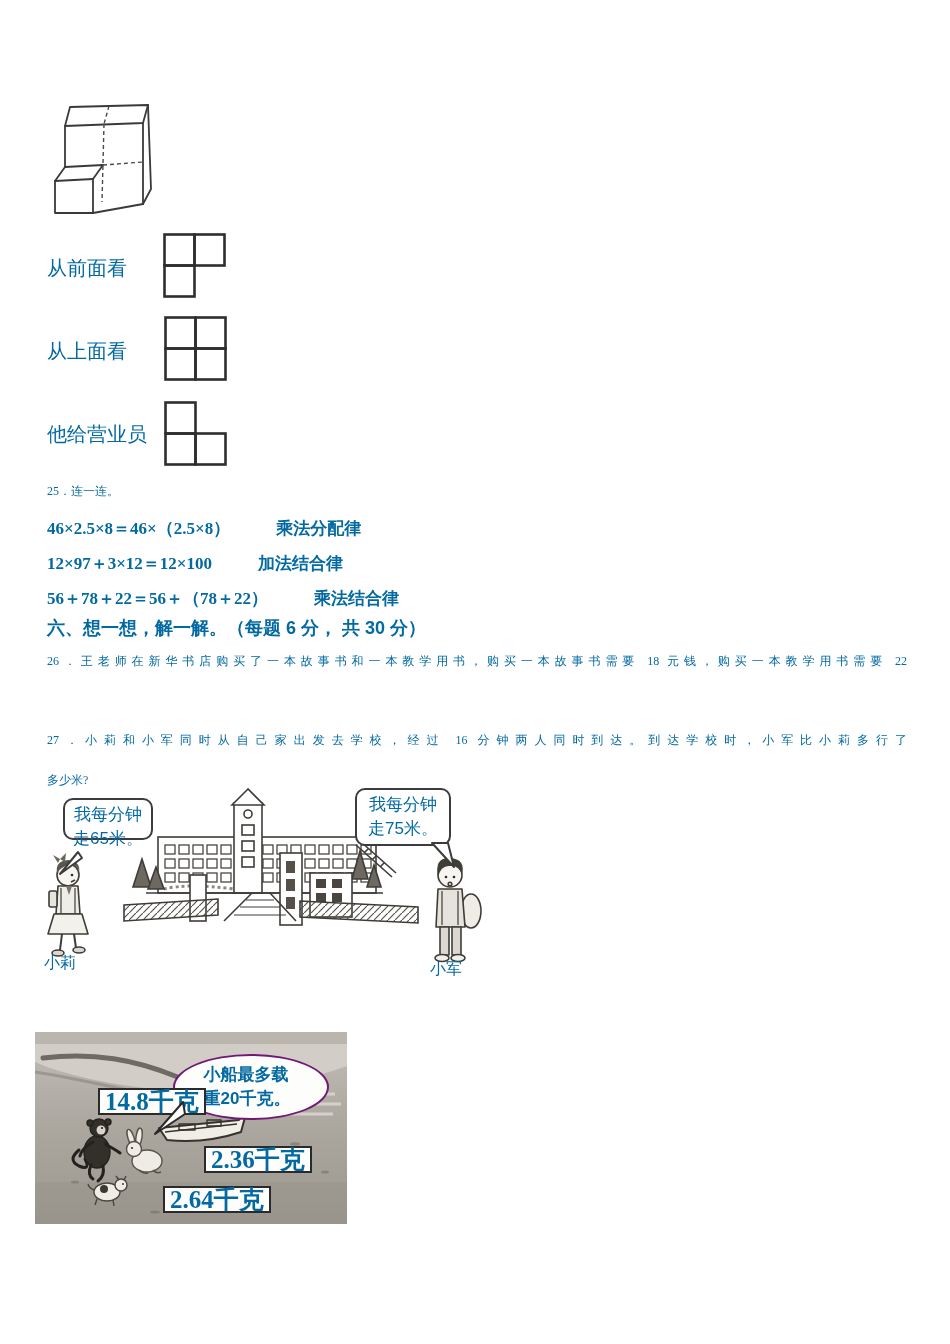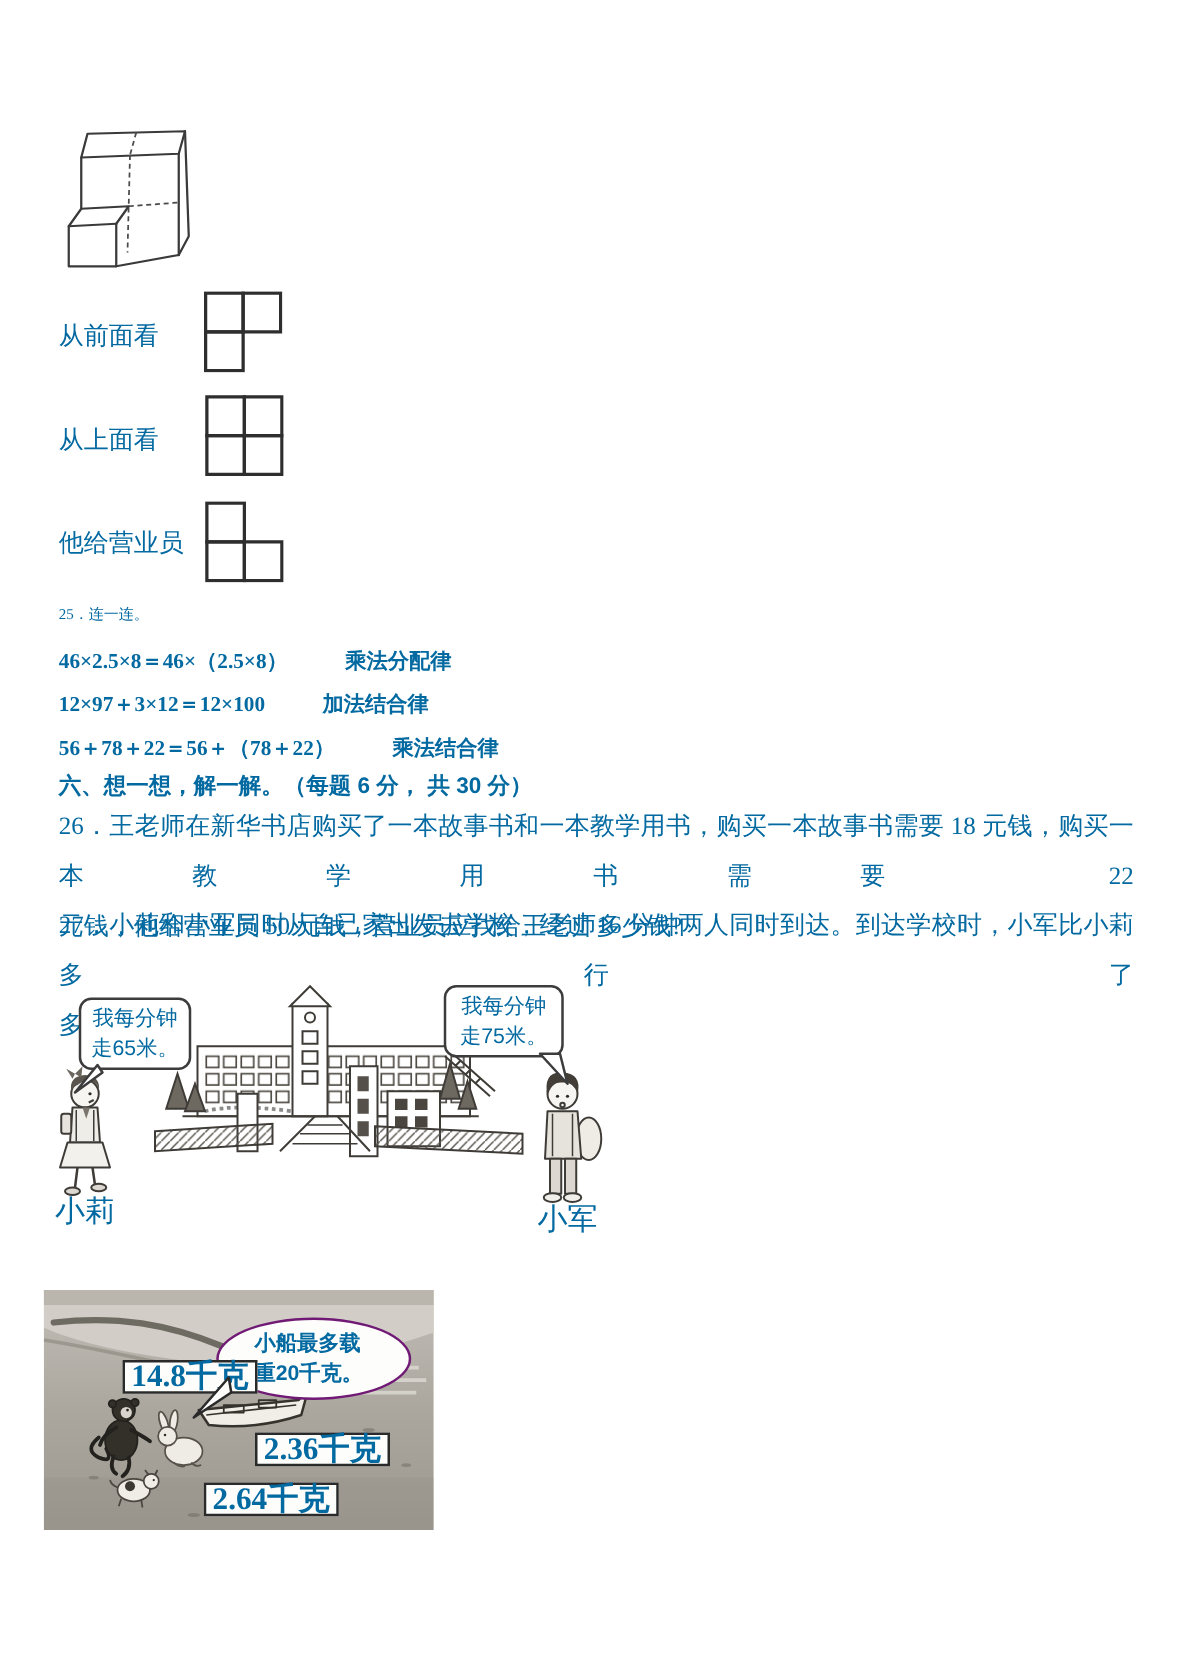--- a/index.html
+++ b/index.html
@@ -1,31 +1,31 @@
 <!DOCTYPE html>
 <html><head>
 <meta charset="utf-8">
 <style>
   html,body{margin:0;padding:0;background:#ffffff;}
   .page{position:relative;width:950px;height:1344px;background:#ffffff;
         font-family:"Liberation Serif",serif;color:#0369a1;overflow:hidden;}
   .abs{position:absolute;}
-  .body-text{font-size:20px;line-height:40px;width:860px;text-align:left;}
+  .body-text{font-size:12px;line-height:40px;width:860px;text-align:left;}
   .jfull{text-align:justify;text-align-last:justify;}
   .q-title{font-size:12px;}
   .view-label{font-size:20px;font-family:"Liberation Sans",sans-serif;}
   .match-row{font-size:17px;font-weight:700;white-space:nowrap;}
   .match-row .law{margin-left:46px;font-family:"Liberation Sans",sans-serif;}
   .section-title{font-size:18px;font-family:"Liberation Sans",sans-serif;font-weight:700;}
   .view-grid rect{fill:none;stroke:#2e2e2e;stroke-width:2.6;}
   .bubble{position:absolute;background:#ffffff;border:2.5px solid #3c3c3c;border-radius:10px;
           font-size:17px;line-height:24px;text-align:center;
           font-family:"Liberation Sans",sans-serif;padding:3px 6px;box-sizing:border-box;z-index:3;}
   .tail{position:absolute;z-index:4;}
-  .name-label{position:absolute;font-size:24px;font-family:"Liberation Sans",sans-serif;}
+  .name-label{position:absolute;font-size:16px;font-family:"Liberation Sans",sans-serif;}
   .ellipse-bubble{position:absolute;background:#fdfdfb;border:2px solid #701a75;border-radius:50%;
           display:flex;align-items:center;justify-content:center;font-size:17px;font-weight:600;
           line-height:24px;text-align:left;font-family:"Liberation Sans",sans-serif;z-index:3;}
   .ellipse-bubble span{display:block;width:95px;}
   .weight-label{position:absolute;background:#fdfdfb;border:2px solid #2a2a2a;font-size:25px;
           line-height:23px;padding:0 5px;font-weight:600;white-space:nowrap;z-index:3;
           font-family:"Liberation Serif",serif;margin-left:43px;}
   svg{display:block;}
 </style>
 </head>
@@ -82,21 +82,20 @@
     <span>12×97＋3×12＝12×100</span><span class="law">加法结合律</span>
   </div>
   <div class="abs match-row" style="left:47px;top:587px;">
     <span>56＋78＋22＝56＋（78＋22）</span><span class="law">乘法结合律</span>
   </div>
 
   <div class="abs section-title" style="left:47px;top:616px;">六、想一想，解一解。（每题 6 分， 共 30 分）</div>
 
   <div class="abs body-text" style="left:47px;top:641px;">
     <div class="jfull">26．王老师在新华书店购买了一本故事书和一本教学用书，购买一本故事书需要 18 元钱，购买一本教学用书需要 22</div>
-    <div>元钱，他给营业员 50 元钱，营业员应找给王老师多少钱?</div>
   </div>
 
   <div class="abs body-text" style="left:47px;top:720px;">
     <div class="jfull">27．小莉和小军同时从自己家出发去学校，经过 16 分钟两人同时到达。到达学校时，小军比小莉多行了</div>
     <div>多少米?</div>
   </div>
 
   <div class="abs" style="left:38px;top:787px;width:450px;height:198px;">
 
     <svg width="450" height="198" viewBox="0 0 450 198" style="position:absolute;left:0;top:0;">
@@ -179,21 +178,21 @@
         <rect x="402" y="140" width="9" height="28" fill="#dcd8d1"></rect>
         <rect x="414" y="140" width="9" height="28" fill="#dcd8d1"></rect>
         <ellipse cx="404" cy="171" rx="7" ry="3.5" fill="#f1efe9"></ellipse>
         <ellipse cx="420" cy="171" rx="7" ry="3.5" fill="#f1efe9"></ellipse>
       </g>
     </svg>
 
     <svg class="tail" style="left:20px;top:63px;" width="26" height="26" viewBox="0 0 26 26">
       <polygon points="20,2 2,24 24,8" fill="#ffffff" stroke="#3c3c3c" stroke-width="2" stroke-linejoin="round"></polygon>
     </svg>
-    <div class="bubble" style="left:25px;top:11px;width:90px;height:58px;">我每分钟走65米。</div>
+    <div class="bubble" style="left:25px;top:11px;width:90px;height:42px;">我每分钟走65米。</div>
 
     <svg class="tail" style="left:390px;top:54px;" width="28" height="28" viewBox="0 0 28 28">
       <polygon points="4,2 26,26 20,2" fill="#ffffff" stroke="#3c3c3c" stroke-width="2" stroke-linejoin="round"></polygon>
     </svg>
     <div class="bubble" style="left:317px;top:1px;width:96px;height:58px;">我每分钟走75米。</div>
 
     <div class="name-label" style="left:6px;top:166px;">小莉</div>
     <div class="name-label" style="left:392px;top:172px;">小军</div>
   </div>
 

